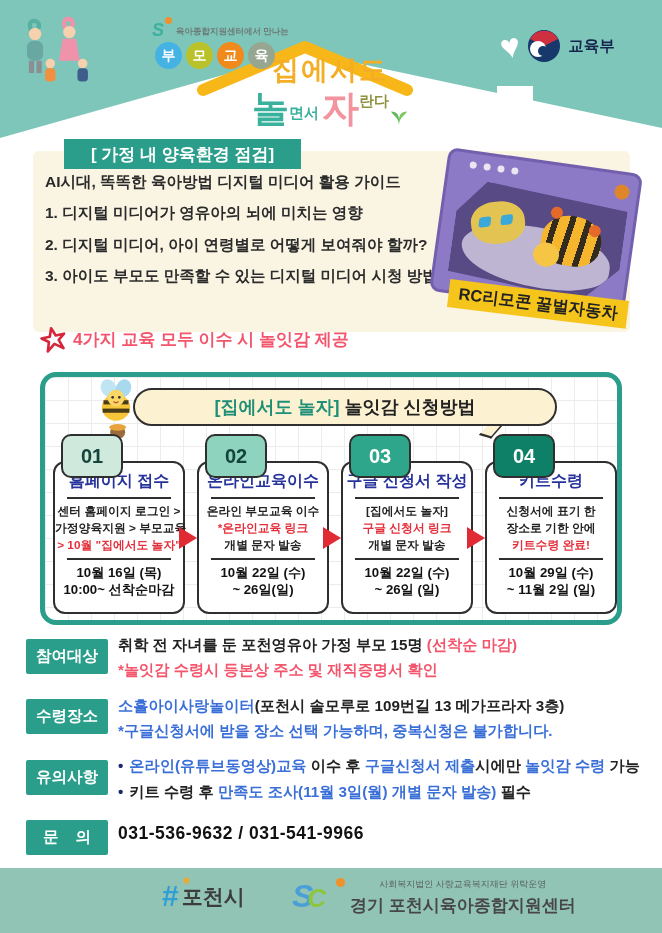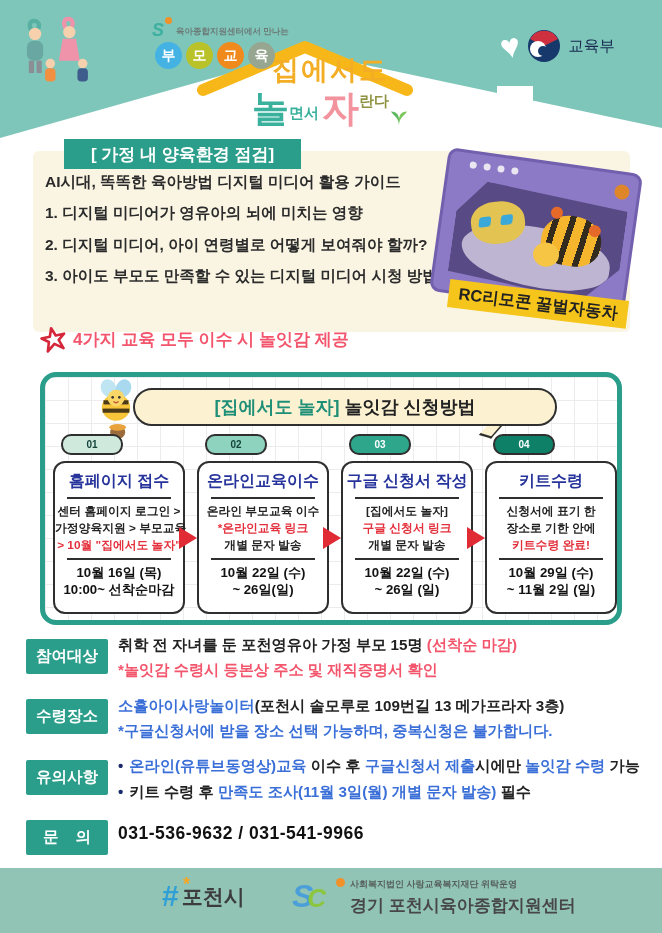--- a/index.html
+++ b/index.html
@@ -11,21 +11,21 @@
   .house-svg { position:absolute; left:0; top:0; }
   .brand-family { position:absolute; left:10px; top:14px; }
   .brand-smark { position:absolute; left:152px; top:20px; font-size:18px; font-weight:800; font-style:italic; color:#3eb0a0; }
   .brand-sdot { position:absolute; left:165px; top:17px; width:7px; height:7px; border-radius:50%; background:#f0912a; }
   .brand-tagline { position:absolute; left:176px; top:26px; font-size:8.5px; color:#6d7b78; font-weight:700; }
   .circle-row { position:absolute; left:155px; top:42px; display:flex; gap:4px; }
   .pcircle { width:27px; height:27px; border-radius:50%; color:#fff; font-size:14px; font-weight:800; display:flex; align-items:center; justify-content:center; }
   .pc1 { background:#45b2e4; } .pc2 { background:#b9c228; } .pc3 { background:#f08a1d; } .pc4 { background:#97a690; }
   .moe { position:absolute; left:500px; top:28px; display:flex; align-items:center; gap:6px; }
   .moe-heart { color:#ffffff; font-size:34px; line-height:30px; transform:rotate(-12deg); }
-  .moe-label { font-size:15.5px; font-weight:400; color:#15254d; }
+  .moe-label { font-size:15.5px; font-weight:700; color:#15254d; }
 
   .house-title { position:absolute; left:205px; top:52px; width:250px; text-align:center; }
   .ht-top { font-size:27px; font-weight:800; color:#f3ae25; letter-spacing:2px; }
   .ht-bottom { margin-top:2px; display:flex; align-items:flex-end; justify-content:center; }
   .ht-nol { font-size:37px; font-weight:800; color:#39b19c; line-height:1; }
   .ht-myeonseo { font-size:15px; font-weight:800; color:#39b19c; padding-bottom:4px; }
   .ht-ja { font-size:37px; font-weight:800; color:#f2939e; line-height:1; margin-left:3px; }
   .ht-randa { font-size:15px; font-weight:800; color:#8f9340; padding-bottom:16px; }
   .ht-sprout { margin-left:1px; }
 
@@ -54,21 +54,21 @@
   .reward-text { font-size:17px; font-weight:800; color:#f3566c; white-space:nowrap; }
 
   
   .steps-box { position:absolute; left:40px; top:372px; width:582px; height:253px; background:#fff; border:5px solid #2a9e8a; border-radius:16px;
     background-image:linear-gradient(#ececec 1px, transparent 1px),linear-gradient(90deg,#ececec 1px, transparent 1px); background-size:23px 23px; }
   .bubble { position:absolute; left:88px; top:11px; width:424px; height:38px; background:#fcf2d2; border:2.5px solid #2f2f2f; border-radius:19px; display:flex; align-items:center; justify-content:center; z-index:2; font-size:18px; font-weight:800; white-space:pre; }
   .bubble .teal { color:#1f8f78; } .bubble .dark { color:#222; }
   .bubble-tail { position:absolute; left:438px; top:47px; width:15px; height:13px; background:#fcf2d2; border-right:2.5px solid #2f2f2f; border-bottom:2.5px solid #2f2f2f; transform:skewX(-32deg) rotate(14deg); z-index:1; }
   .bee-icon { position:absolute; left:46px; top:0px; z-index:3; }
 
-  .tab { position:absolute; top:57px; width:62px; height:21px; border:2.5px solid #2f2f2f; border-radius:10px; display:flex; align-items:center; justify-content:center; font-size:10px; font-weight:800; z-index:4; }
+  .tab { position:absolute; top:57px; width:62px; height:44px; border:2.5px solid #2f2f2f; border-radius:10px; display:flex; align-items:center; justify-content:center; font-size:20px; font-weight:800; z-index:4; }
   .tab1 { left:16px;  background:#cfe9dd; color:#14443a; }
   .tab2 { left:160px; background:#8ed3bd; color:#14443a; }
   .tab3 { left:304px; background:#2ea68c; color:#ffffff; }
   .tab4 { left:448px; background:#0f8068; color:#ffffff; }
 
   .card { position:absolute; top:84px; width:132px; height:153px; background:#fff; border:2.5px solid #2f2f2f; border-radius:12px; text-align:center; z-index:3; }
   .c1 { left:8px; } .c2 { left:152px; } .c3 { left:296px; } .c4 { left:440px; }
   .ct { font-size:16px; font-weight:800; color:#26339b; margin-top:8px; white-space:nowrap; }
   .cdiv { width:104px; height:0; border-top:2px solid #2f2f2f; margin:5px auto 4px auto; }
   .b { font-size:11.8px; font-weight:700; color:#222; line-height:1.42; white-space:nowrap; }
@@ -92,21 +92,21 @@
   .footer { position:absolute; left:0; top:868px; width:662px; height:65px; background:#92c4b5; }
   .city { position:absolute; left:162px; top:13px; display:flex; align-items:flex-end; }
   .city-hash { font-size:30px; font-weight:800; color:#2f9fd6; line-height:1; position:relative; }
   .city-star { position:absolute; left:183px; top:6px; font-size:18px; font-weight:800; color:#f5a623; }
   .city-name { font-size:21px; font-weight:800; color:#3c3c3c; margin-left:3px;text-align:center; }
   .sc-logo { position:absolute; left:292px; top:12px; }
   .sc-s { font-size:32px; font-weight:800; font-style:italic; color:#4a9fd8; line-height:1; }
   .sc-c { font-size:26px; font-weight:800; font-style:italic; color:#8cc63f; margin-left:-6px; }
   .sc-dot { position:absolute; left:44px; top:-2px; width:9px; height:9px; border-radius:50%; background:#f0912a; }
   .org { position:absolute; left:350px; top:10px; }
-  .org-small { font-size:9px; font-weight:700; color:#555f5b; }
+  .org-small { font-size:9px; font-weight:400; color:#555f5b;text-align:center; }
   .org-name { font-size:17px; font-weight:700; color:#474747; margin-top:3px; white-space:nowrap; }
 </style>
 </head>
 <body>
 
 <div class="page">
 
   <div class="header">
     <svg class="house-svg" width="662" height="150" viewBox="0 0 662 150">
       <rect x="497" y="86" width="36" height="64" fill="#ffffff"></rect>

